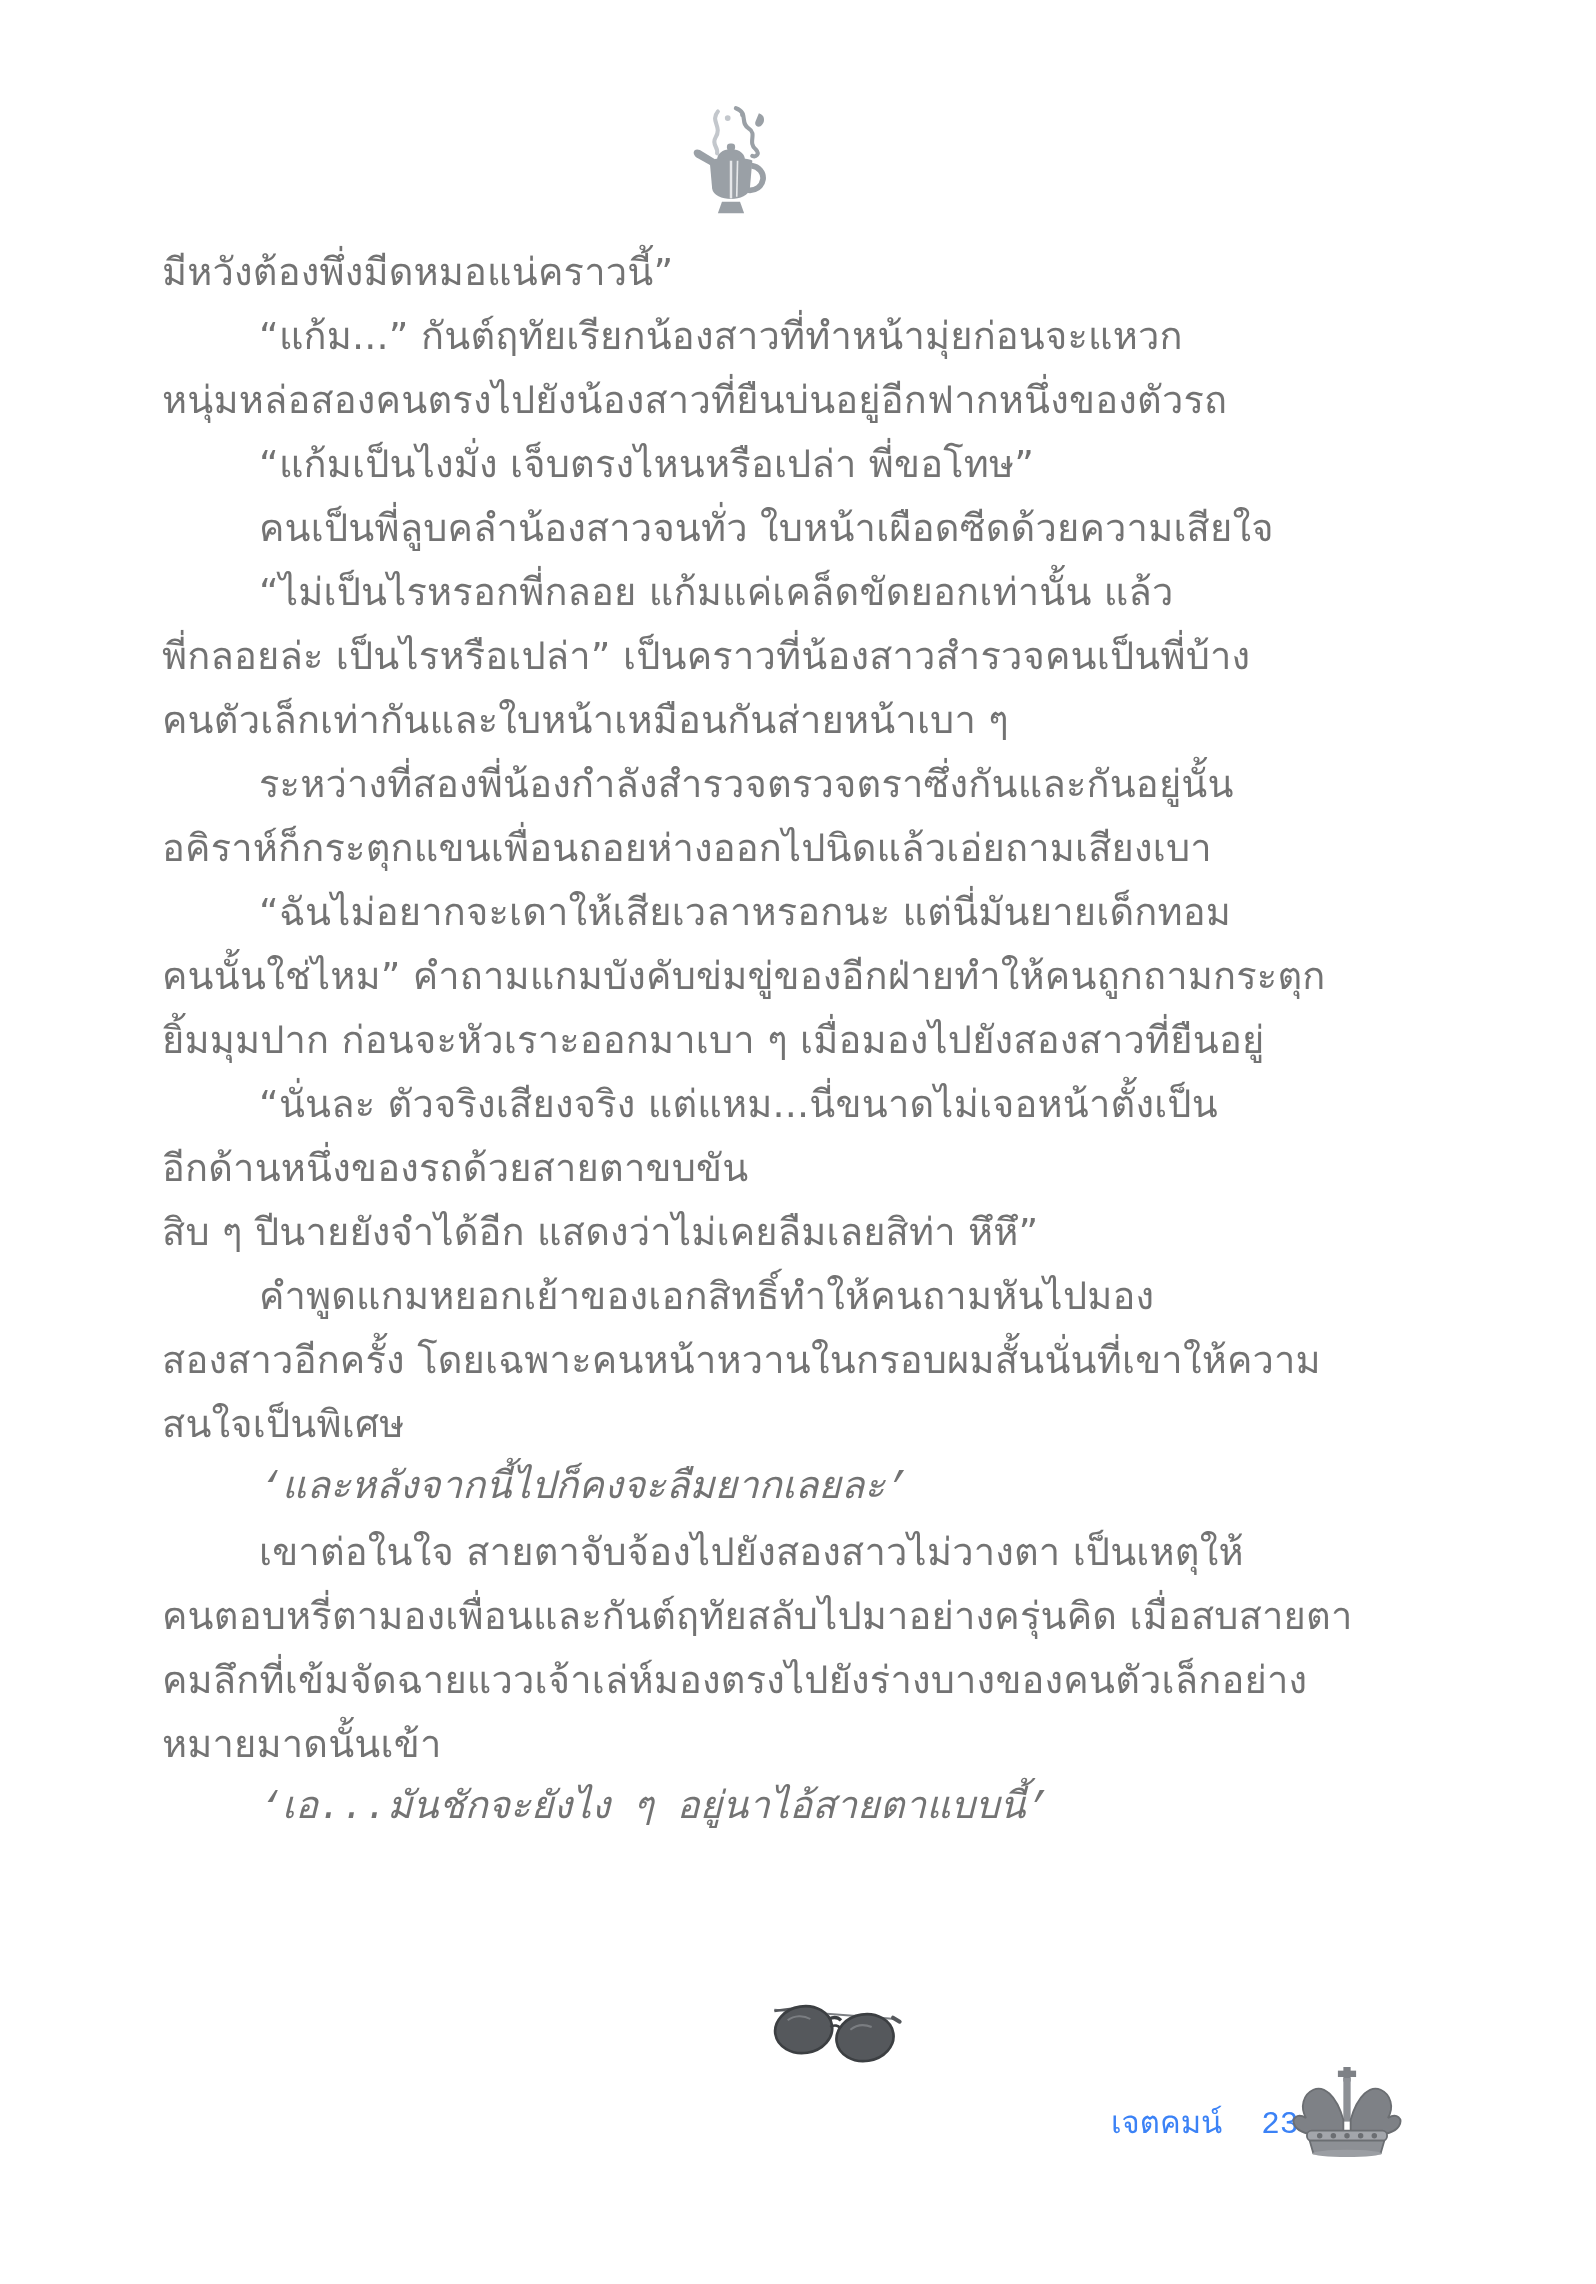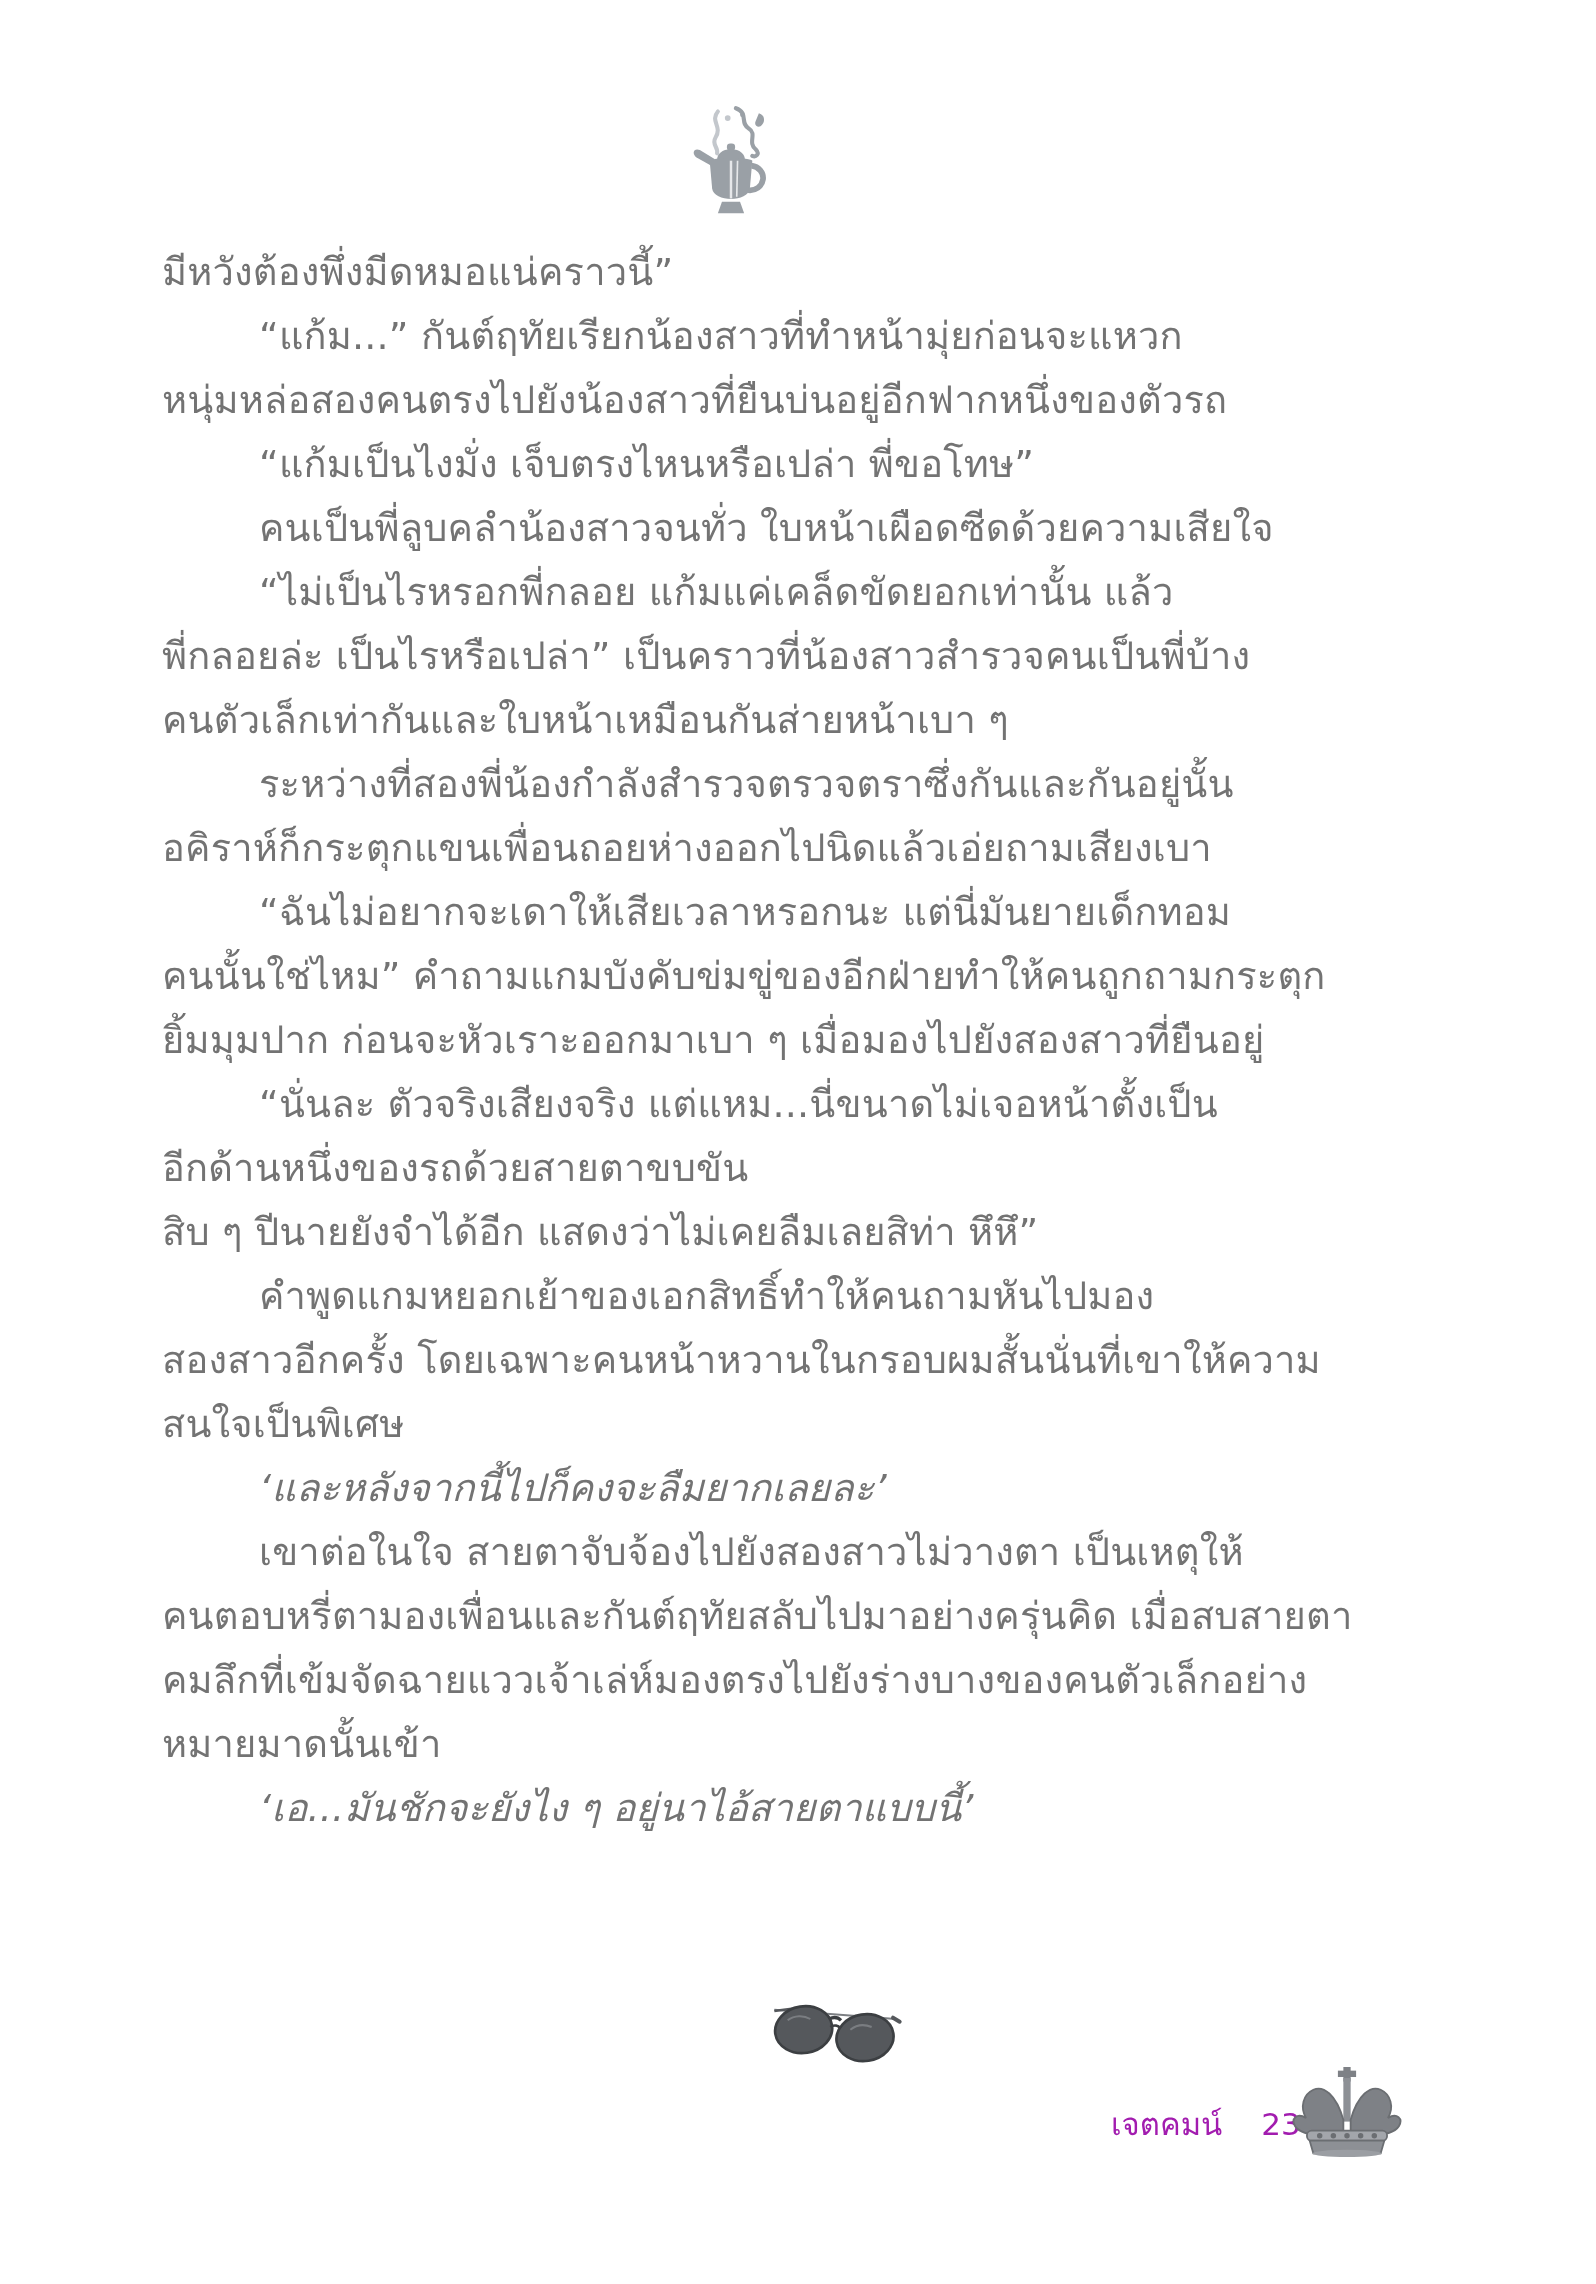--- a/index.html
+++ b/index.html
@@ -29,39 +29,40 @@
     left: 162px;
     top: 240px;
     width: 1291px;
     color: #737373;
     font-size: 38px;
     line-height: 64px;
     letter-spacing: 0.2px;
   }
   .line { white-space: nowrap; }
   .line.indent { padding-left: 97px; }
-  .line.italic { font-style: italic; }
+  .line.italic { font-style: italic; font-family: Liberation Mono, monospace; }
   
   .sunglasses {
     position: absolute;
     left: 765px;
     top: 1995px;
     width: 140px;
     height: 72px;
   }
   
   .footer-text {
     position: absolute;
     left: 1111px;
     top: 2105px;
     display: inline-flex;
     gap: 39px;
-    color: #a21caf;
+    color: #3b82f6;
     font-size: 31px;
     line-height: 39px;
+    font-family: Liberation Mono, monospace;
   }
   .crown {
     position: absolute;
     left: 1286px;
     top: 2067px;
     width: 122px;
     height: 91px;
   }
 </style>
 </head>

